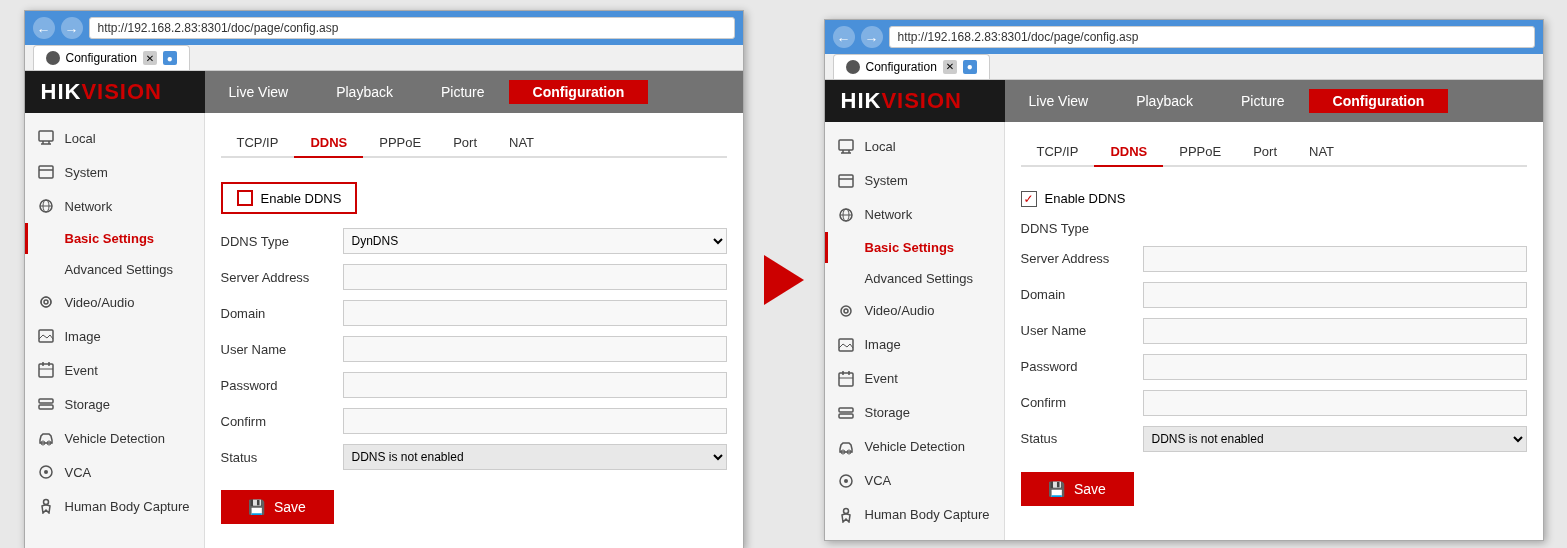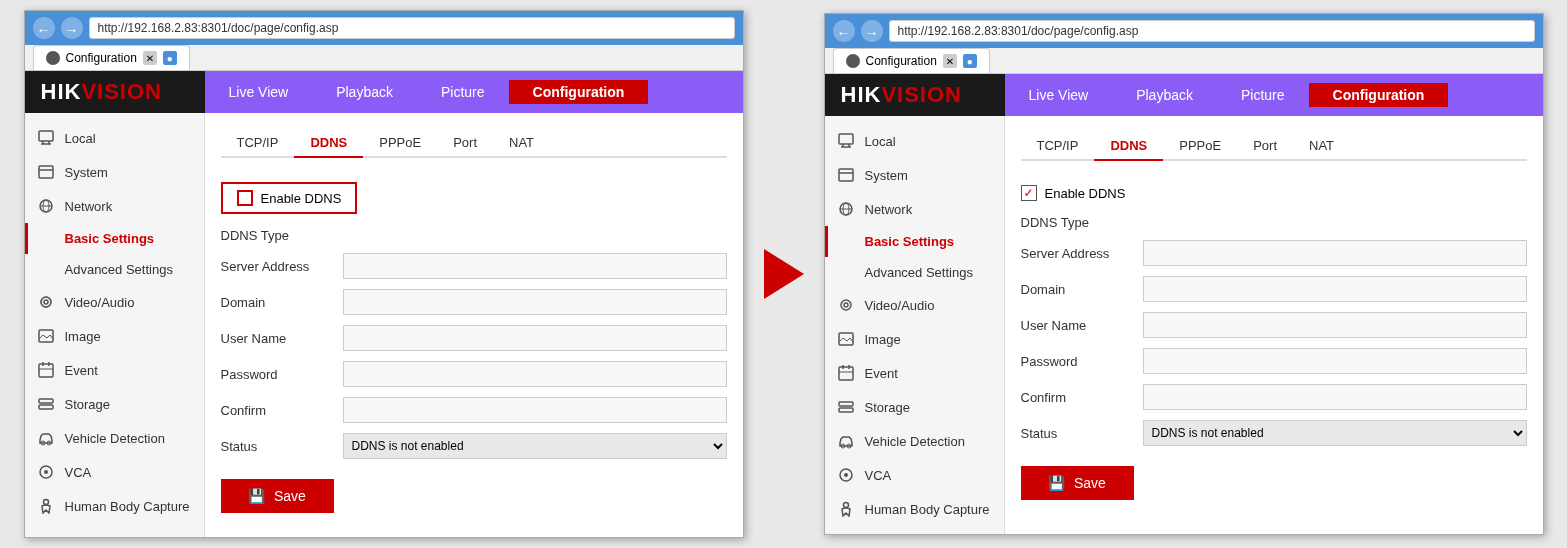--- a/index.html
+++ b/index.html
@@ -94,21 +94,21 @@
     }
     
     .tab-favicon {
       width: 14px; height: 14px;
       background: #555;
       border-radius: 50%;
     }
     
     
     .app-header {
-      background: #8b5cf6;
+      background: #737373;
       display: flex;
       align-items: center;
     }
     
     .brand {
       padding: 8px 16px;
       background: #1a1a1a;
       min-width: 180px;
     }
     
@@ -445,20 +445,23 @@
         <div class="form-section">
 
           <div class="enable-row">
             <div style="border: 2px solid #cc0000; display: inline-flex; align-items: center; gap: 8px; padding: 6px 14px;">
               <div class="checkbox-outlined"></div>
               <span>Enable DDNS</span>
             </div>
           </div>
           <div class="form-row">
             <span class="form-label">DDNS Type</span>
+            <select class="form-select">
+              <option>DynDNS</option>
+            </select>
           </div>
           <div class="form-row">
             <span class="form-label">Server Address</span>
             <input class="form-input" type="text" value="" style="">
           </div>
           <div class="form-row">
             <span class="form-label">Domain</span>
             <input class="form-input" type="text" value="" style="">
           </div>
           <div class="form-row">

